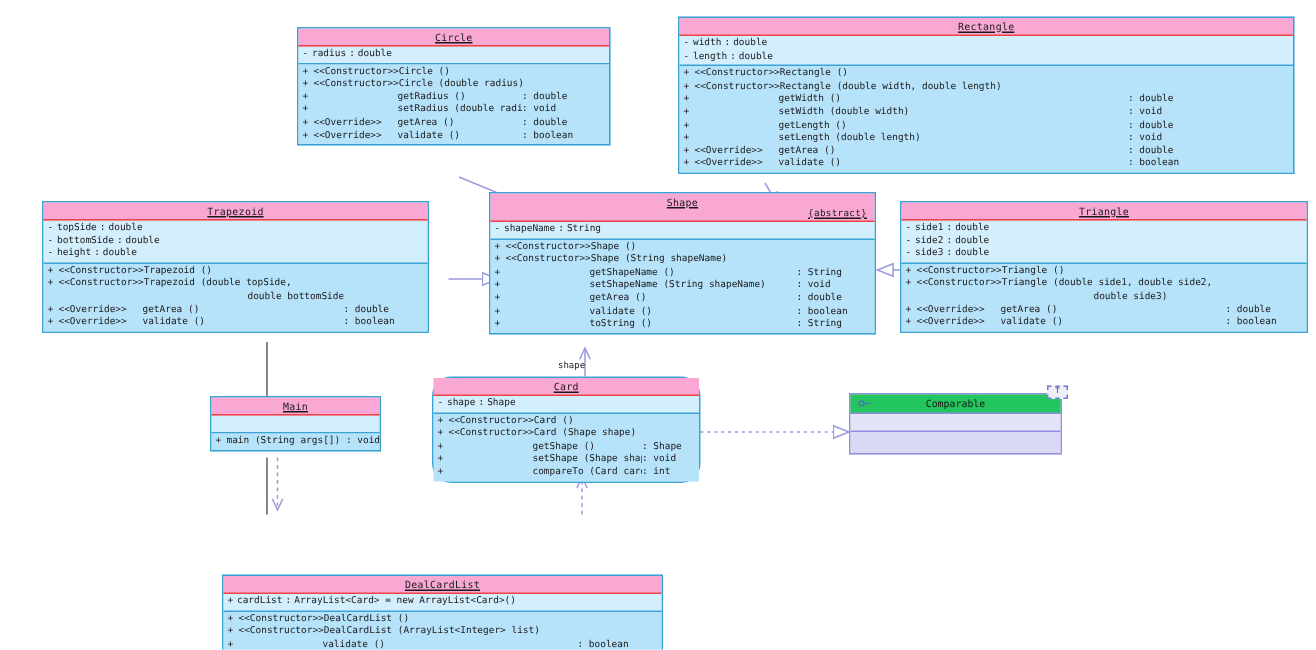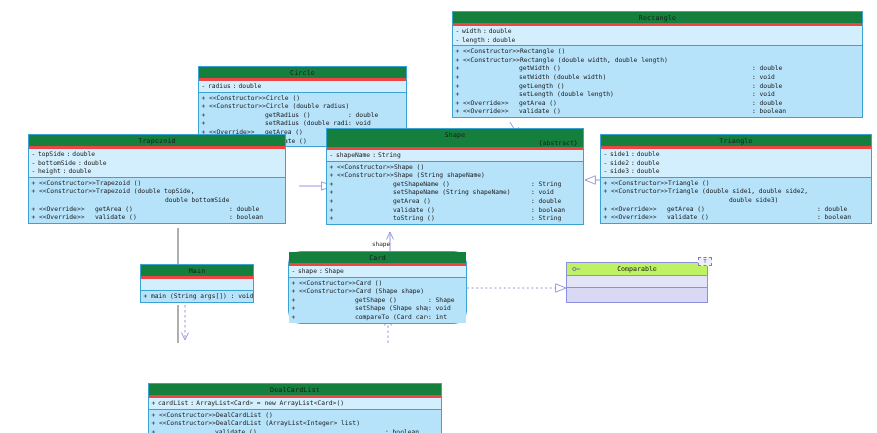--- a/index.html
+++ b/index.html
@@ -14,27 +14,28 @@
   
   .umlclass{
     position:absolute;
     border:1px solid #3aa3d4;
     background:#bfe6fa;
     box-sizing:border-box;
     box-shadow:0 0 0 0 rgba(0,0,0,0);
   }
   .umlclass .hdr{
     position:relative;
-    background:#15803d;
-    border-bottom:3px solid #ef4444;
+    background:#f9a8d4;
+    border-bottom:1px solid #ef4444;
     text-align:center;
     padding:1.5px 0 1.5px 0;
     font-size:6.6px;
     letter-spacing:.2px;
     white-space:nowrap;
+    text-decoration:underline;
   }
   .umlclass .hdr .abstract{
     display:block;text-align:right;padding-right:5px;font-size:6.2px;
   }
   .umlclass .attrs{
     background:#d3eefc;
     border-bottom:1px solid #3aa3d4;
     padding:1px 0 1px 0;
   }
   .umlclass .ops{
@@ -58,21 +59,21 @@
   .ops .orow .nm{flex:1 1 auto;}
   .ops .orow .ty{flex:0 0 var(--tyw,54px);}
   .ops .orow .ty.blank{visibility:hidden;}
   .cont .stereo,.cont .vis{visibility:hidden;}
 
   
   .ifacebox{
     position:absolute;border:1px solid #8f8fe0;background:#d9d9f6;box-sizing:border-box;
   }
   .ifacebox .ihdr{
-    position:relative;background:#bef264;border-bottom:1px solid #8f8fe0;
+    position:relative;background:#22c55e;border-bottom:1px solid #8f8fe0;
     text-align:center;padding:2px 0;font-size:6.6px;white-space:nowrap;
   }
   .ifacebox .isec{border-bottom:1px solid #8f8fe0;height:11px;background:#e4e4f8;}
   .ifacebox .isec:last-child{border-bottom:none;background:#d9d9f6;height:14px;}
   .iface-icon{
     position:absolute;left:5px;top:50%;transform:translateY(-50%);
     width:9px;height:5px;
   }
   .tparam{
     position:absolute;border:1px dashed #7b7bd6;background:#eeeefb;
@@ -132,21 +133,21 @@
     <g>
       <path d="M178,305 L178,343" stroke="#7a7a7a" stroke-width="1.2" fill="none"></path>
       <path d="M185,305 L185,340" stroke="#9a9adf" stroke-width="1" fill="none" stroke-dasharray="2.5,2.5" marker-end="url(#openArrow)"></path>
     </g>
 
     <g>
       <path d="M388,343 L388,318" stroke="#9a9adf" stroke-width="1" fill="none" stroke-dasharray="2.5,2.5" marker-end="url(#openArrow)"></path>
     </g>
   </svg>
 
-  <div class="umlclass" id="cls-circle" style="left:198px;top:18px;width:209px;margin-top:48px;">
+  <div class="umlclass" id="cls-circle" style="left:198px;top:18px;width:209px;">
     <div class="hdr">Circle</div>
     <div class="attrs">
         <div class="row arow">
           <span class="vis">-</span>
           <span class="an">radius</span>
           <span class="sep">:</span>
           <span class="at">double</span>
         </div>
       </div>
     <div class="ops" style="--stw:56px;--tyw:58px;">

